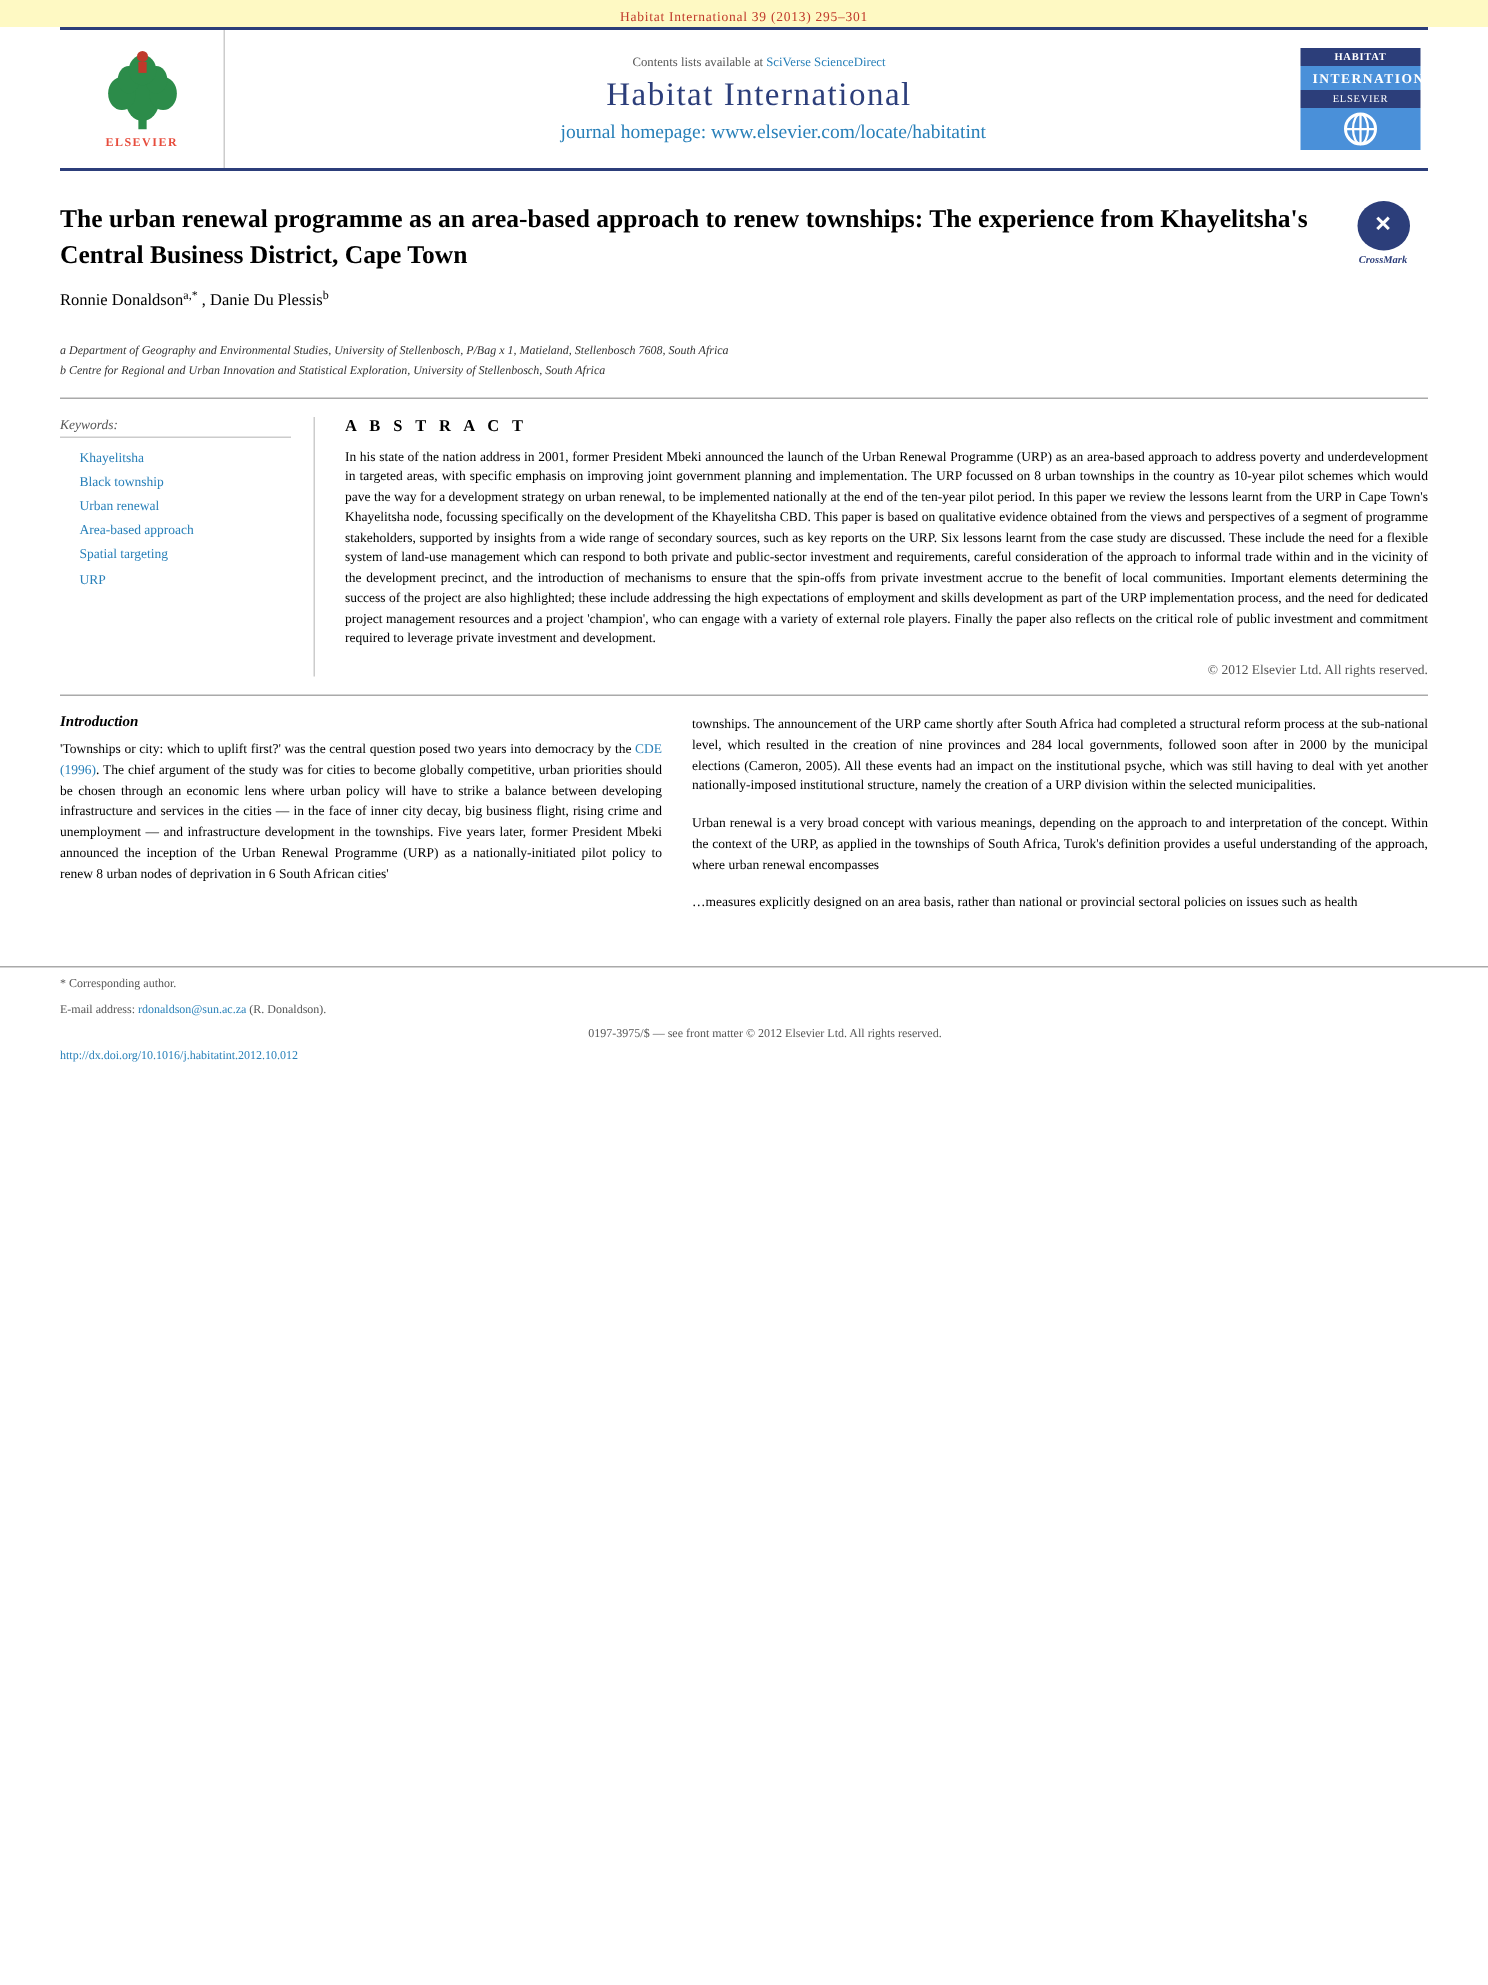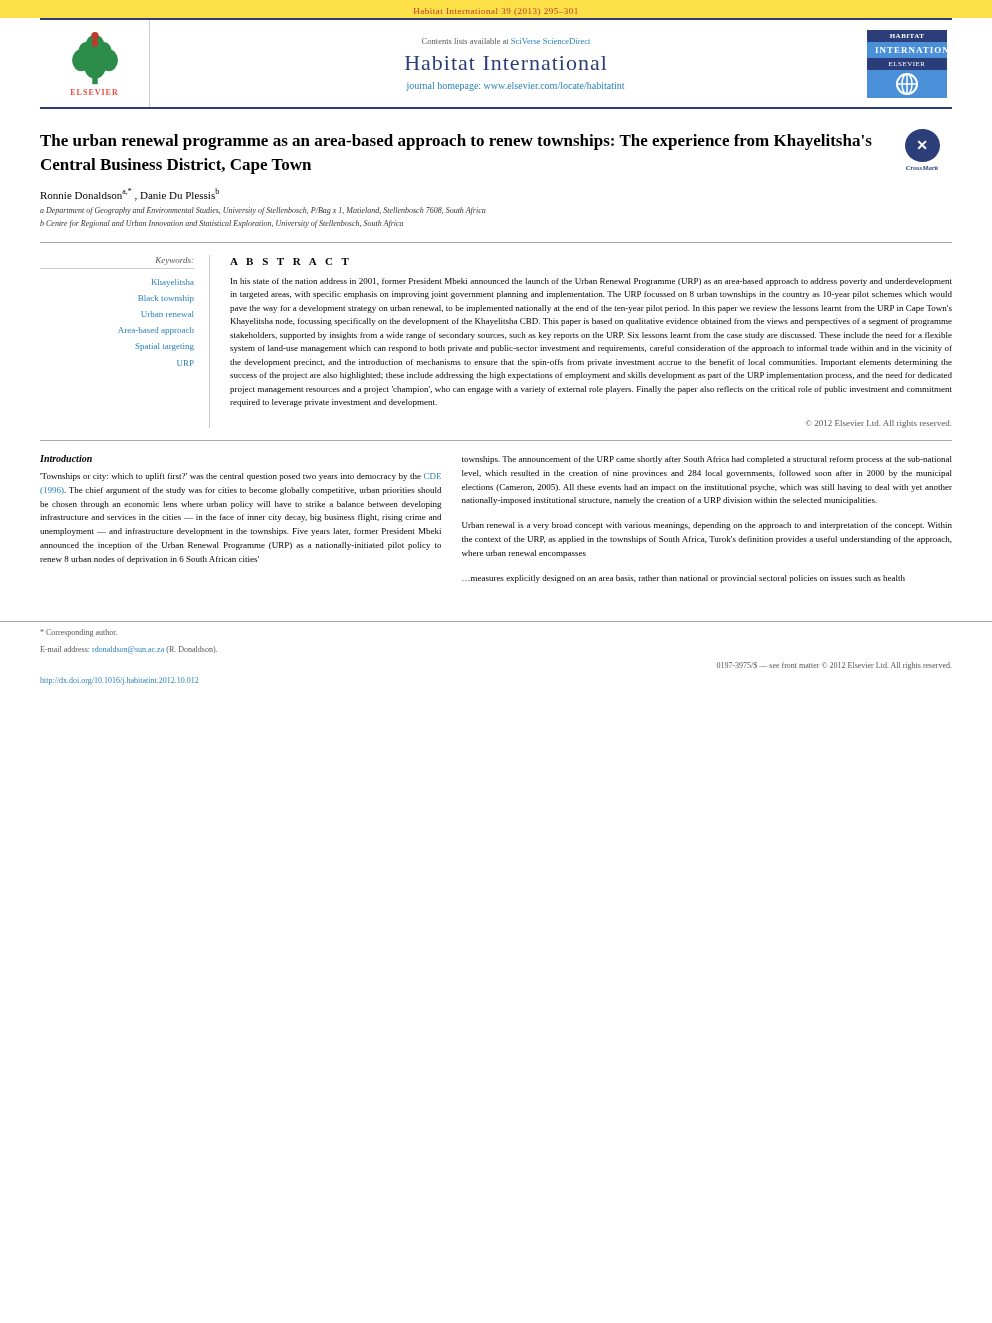--- a/index.html
+++ b/index.html
@@ -7,21 +7,21 @@
       background: #fff;
       font-family: 'Times New Roman', Times, serif;
       font-size: 10px;
       color: #000;
       width: 992px;
       min-height: 1323px;
     }
 
     
     .journal-top-bar {
-      background: #fde047;
+      background: #fef9c3;
       text-align: center;
       padding: 6px 0 2px;
       font-size: 9px;
       color: #c0392b;
       letter-spacing: 0.5px;
     }
 
     
     .journal-header {
       display: flex;
@@ -83,21 +83,21 @@
 
     .journal-title-main {
       font-size: 22px;
       font-weight: normal;
       color: #2c3e7a;
       letter-spacing: 1px;
       margin-bottom: 4px;
     }
 
     .journal-homepage {
-      font-size: 10px;
+      font-size: 13px;
       color: #555;
       margin-left: 19px;
     }
 
     .journal-homepage span {
       color: #2980b9;
     }
 
     .journal-header-right {
       width: 90px;
@@ -197,21 +197,21 @@
 
     .crossmark-label {
       font-size: 7px;
       color: #2c3e7a;
       margin-top: 2px;
       font-style: italic;
     }
 
     .article-authors {
       font-size: 11px;
-      margin-bottom: 5px;
+      margin-bottom: 22px;
       color: #000;
     }
 
     .article-authors sup {
       font-size: 8px;
     }
 
     .affiliation {
       font-size: 8px;
       color: #333;
@@ -231,21 +231,20 @@
       display: flex;
       gap: 20px;
       margin-top: 5px;
     }
 
     .keywords-col {
       width: 170px;
       flex-shrink: 0;
       border-right: 1px solid #ccc;
       padding-right: 15px;
-      text-align: right;
     }
 
     .keywords-label {
       font-size: 9px;
       font-style: italic;
       color: #555;
       margin-bottom: 5px;
       border-bottom: 1px solid #ccc;
       padding-bottom: 3px;
     }
@@ -331,21 +330,21 @@
       line-height: 1.5;
     }
 
     .footnote-link {
       color: #2980b9;
       text-decoration: none;
     }
 
     .bottom-info {
       display: flex;
-      justify-content: flex-end;
+      justify-content: center;
       align-items: flex-start;
       margin-top: 5px;
       padding-left: 28px;
     }
 
     .issn-line {
       font-size: 8px;
       color: #555;
     }
   </style>

